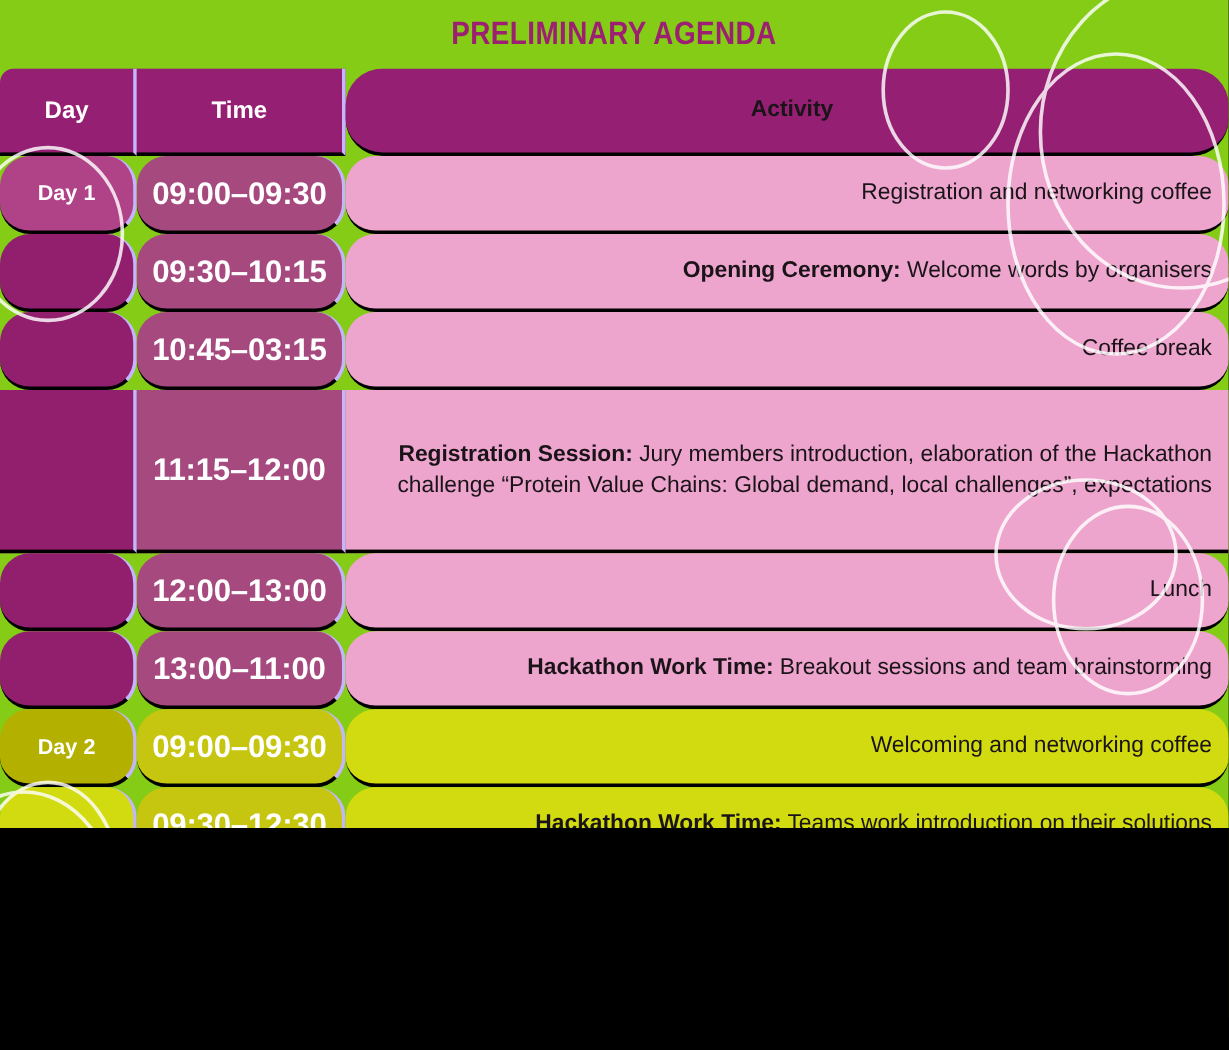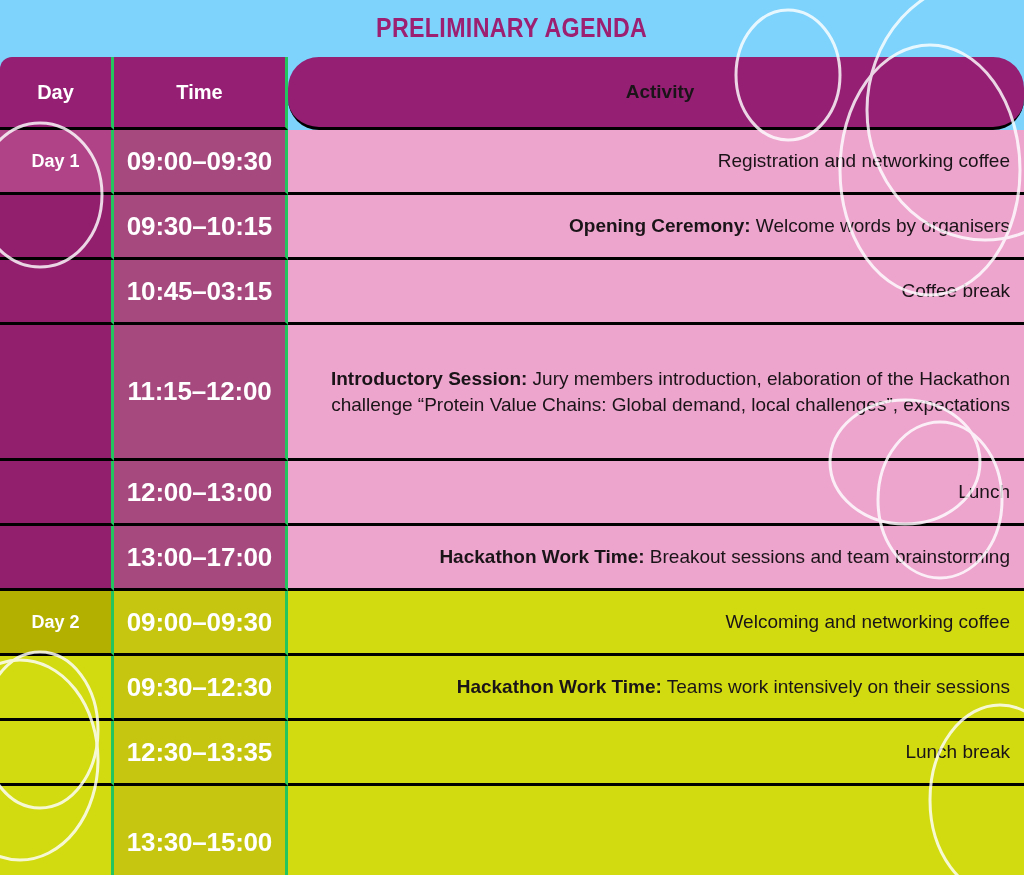--- a/index.html
+++ b/index.html
@@ -11,22 +11,22 @@
     width: 1024px;
     height: 875px;
     overflow: hidden;
     font-family: "Liberation Sans", sans-serif;
     position: relative;
   }
 
   #stage {
     position: relative;
     width: 1024px;
-    height: 875px;
-    background: #7dd3fc;
+    height: 690px;
+    background: #84cc16;
     overflow: hidden;
   }
 
   
   .decor {
     position: absolute;
     inset: 0;
     width: 1024px;
     height: 875px;
     pointer-events: none;
@@ -73,21 +73,21 @@
   }
   table.agenda col.c-day   { width: 114px; }
   table.agenda col.c-time  { width: 174px; }
   table.agenda col.c-act   { width: 736px; }
 
   table.agenda td, table.agenda th {
     padding: 0;
     margin: 0;
     vertical-align: middle;
     border-bottom: 3px solid #000000;
-    border-right: 3px solid #22c55e;
+    border-right: 3px solid #c4b5fd;
   }
   table.agenda td.cell-act, table.agenda th.cell-act { border-right: none; }
 
   
   thead th {
     background: #951f73;
     color: #ffffff;
     font-size: 20px;
     font-weight: bold;
     height: 52px;
@@ -124,21 +124,21 @@
   .d1 .cell-day.daylabel { background: #b04287; }
   .d1 .cell-time  { background: #a6497f; }
   .d1 .cell-act   { background: #eda4cd; }
 
   
   .d2 .cell-day   { background: #d2db10; }
   .d2 .cell-day.daylabel { background: #b3b000; }
   .d2 .cell-time  { background: #c6c610; }
   .d2 .cell-act   { background: #d2db10; }
 
-  .row-h-1 td { height: 44px; }
+  .row-h-1 td { height: 44px; border-radius: 25px; }
   .row-h-2 td { height: 94px; }
   .row-h-3 td { height: 115px; }
 </style>
 </head>
 <body>
 
 <div id="stage">
 
   <div class="title-bar">
     <div class="title-text">PRELIMINARY AGENDA</div>
@@ -170,41 +170,41 @@
             <td class="cell-act"><b>Opening Ceremony:</b><span> Welcome words by organisers</span></td>
           </tr>
           <tr class="d1 row-h-1">
             <td class="cell-day"></td>
             <td class="cell-time">10:45–03:15</td>
             <td class="cell-act"><span>Coffee break</span></td>
           </tr>
           <tr class="d1 row-h-3">
             <td class="cell-day"></td>
             <td class="cell-time">11:15–12:00</td>
-            <td class="cell-act"><b>Introductory Session:</b><span> Jury members introduction, elaboration of the Hackathon challenge “Protein Value Chains: Global demand, local challenges”, expectations</span></td>
+            <td class="cell-act"><b>Registration Session:</b><span> Jury members introduction, elaboration of the Hackathon challenge “Protein Value Chains: Global demand, local challenges”, expectations</span></td>
           </tr>
           <tr class="d1 row-h-1">
             <td class="cell-day"></td>
             <td class="cell-time">12:00–13:00</td>
             <td class="cell-act"><span>Lunch</span></td>
           </tr>
           <tr class="d1 row-h-1">
             <td class="cell-day"></td>
-            <td class="cell-time">13:00–17:00</td>
+            <td class="cell-time">13:00–11:00</td>
             <td class="cell-act"><b>Hackathon Work Time:</b><span> Breakout sessions and team brainstorming</span></td>
           </tr>
           <tr class="d2 row-h-1">
             <td class="cell-day daylabel">Day 2</td>
             <td class="cell-time">09:00–09:30</td>
             <td class="cell-act"><span>Welcoming and networking coffee</span></td>
           </tr>
           <tr class="d2 row-h-1">
             <td class="cell-day"></td>
             <td class="cell-time">09:30–12:30</td>
-            <td class="cell-act"><b>Hackathon Work Time:</b><span> Teams work intensively on their sessions</span></td>
+            <td class="cell-act"><b>Hackathon Work Time:</b><span> Teams work introduction on their solutions</span></td>
           </tr>
           <tr class="d2 row-h-1">
             <td class="cell-day"></td>
             <td class="cell-time">12:30–13:35</td>
             <td class="cell-act"><span>Lunch break</span></td>
           </tr>
           <tr class="d2 row-h-2">
             <td class="cell-day"></td>
             <td class="cell-time">13:30–15:00</td>
             <td class="cell-act"></td>

